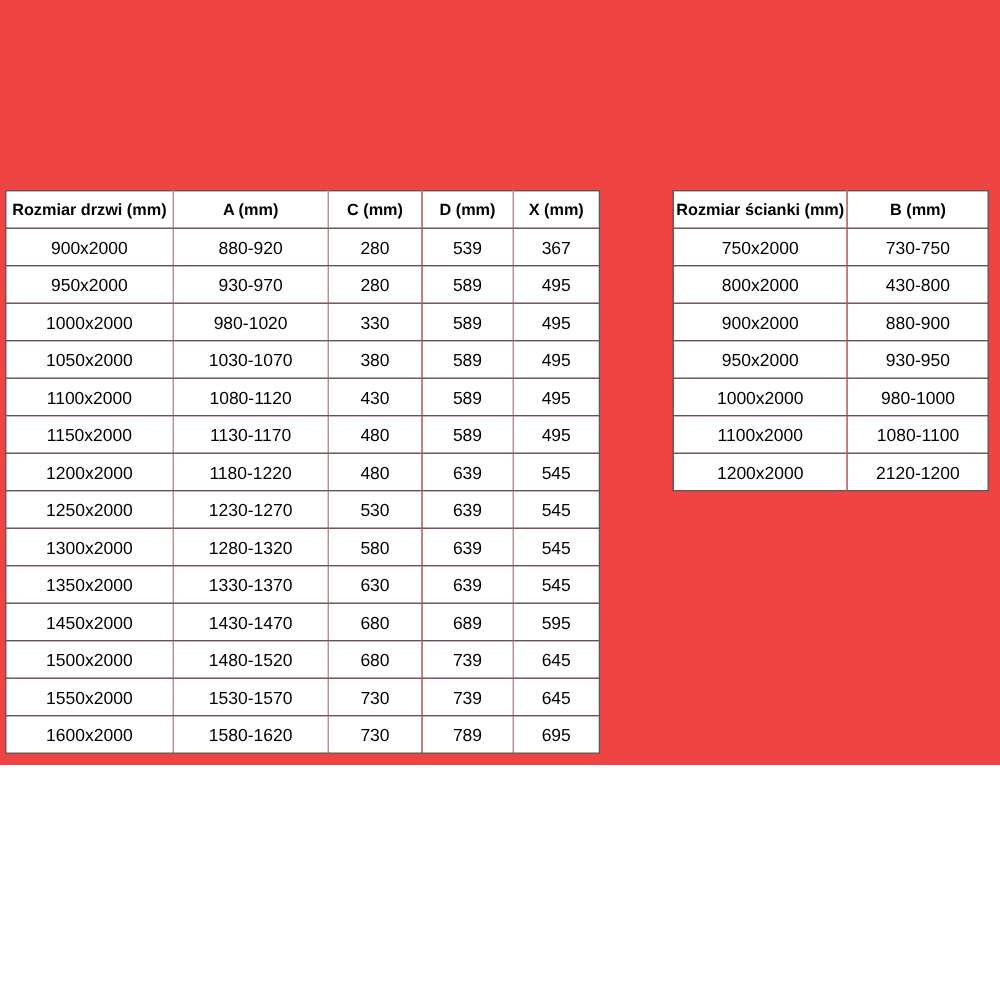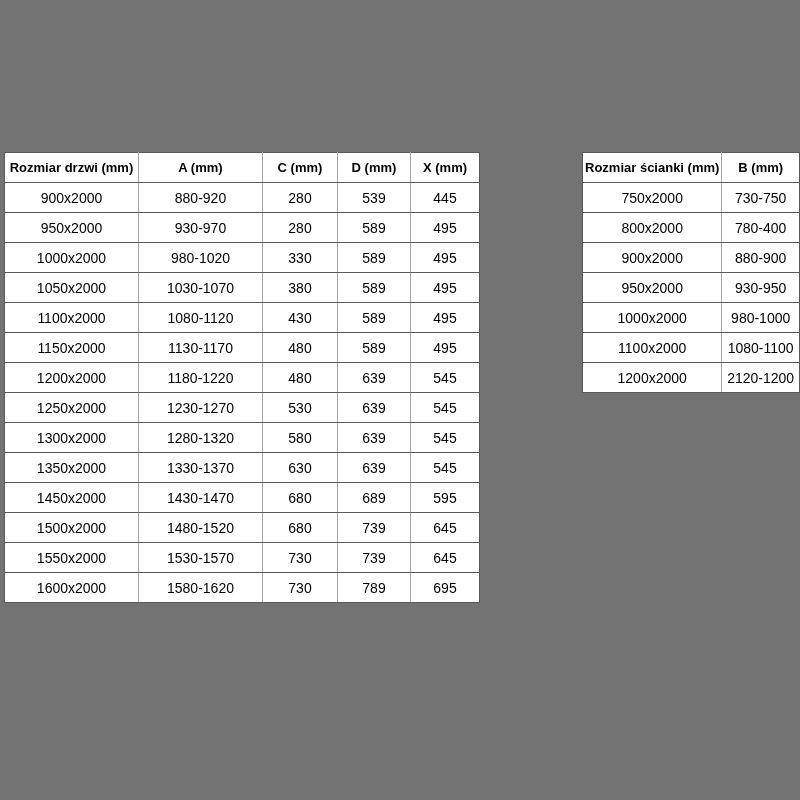--- a/index.html
+++ b/index.html
@@ -3,33 +3,33 @@
 <meta charset="utf-8">
 <style>
   html, body {
     margin: 0;
     padding: 0;
     background: #ffffff;
   }
   .stage {
     position: relative;
     width: 800px;
-    height: 800px;
-    background: #737373;
+    height: 612px;
+    background: #ef4444;
     font-family: "Liberation Sans", sans-serif;
     color: #000000;
   }
   table.spec {
     border-collapse: collapse;
     table-layout: fixed;
     position: absolute;
     top: 152px;
   }
   #door-table { left: 4px; }
-  #wall-table { left: 538px; margin-left: 44px; }
+  #wall-table { left: 538px; }
 
   table.spec tr { height: 30px; }
 
   table.spec th, table.spec td {
     padding: 0 2px;
     text-align: center;
     vertical-align: middle;
     color: #000000;
     background: #ffffff;
     border: 1px solid #a6a6a6;          
@@ -71,21 +71,21 @@
           <th>D (mm)</th>
           <th>X (mm)</th>
         </tr>
       </thead>
     <tbody>
         <tr>
           <td>900x2000</td>
           <td>880-920</td>
           <td>280</td>
           <td>539</td>
-          <td>445</td>
+          <td>367</td>
         </tr>
         <tr>
           <td>950x2000</td>
           <td>930-970</td>
           <td>280</td>
           <td>589</td>
           <td>495</td>
         </tr>
         <tr>
           <td>1000x2000</td>
@@ -185,21 +185,21 @@
           <th>B (mm)</th>
         </tr>
       </thead>
     <tbody>
         <tr>
           <td>750x2000</td>
           <td>730-750</td>
         </tr>
         <tr>
           <td>800x2000</td>
-          <td>780-400</td>
+          <td>430-800</td>
         </tr>
         <tr>
           <td>900x2000</td>
           <td>880-900</td>
         </tr>
         <tr>
           <td>950x2000</td>
           <td>930-950</td>
         </tr>
         <tr>

